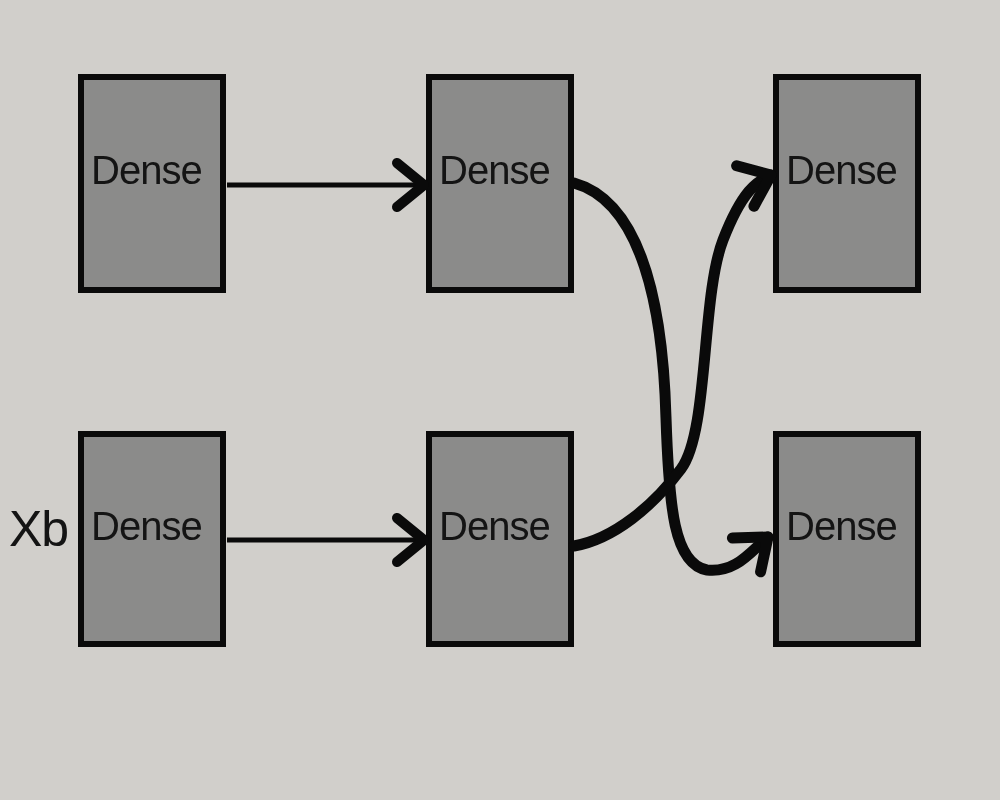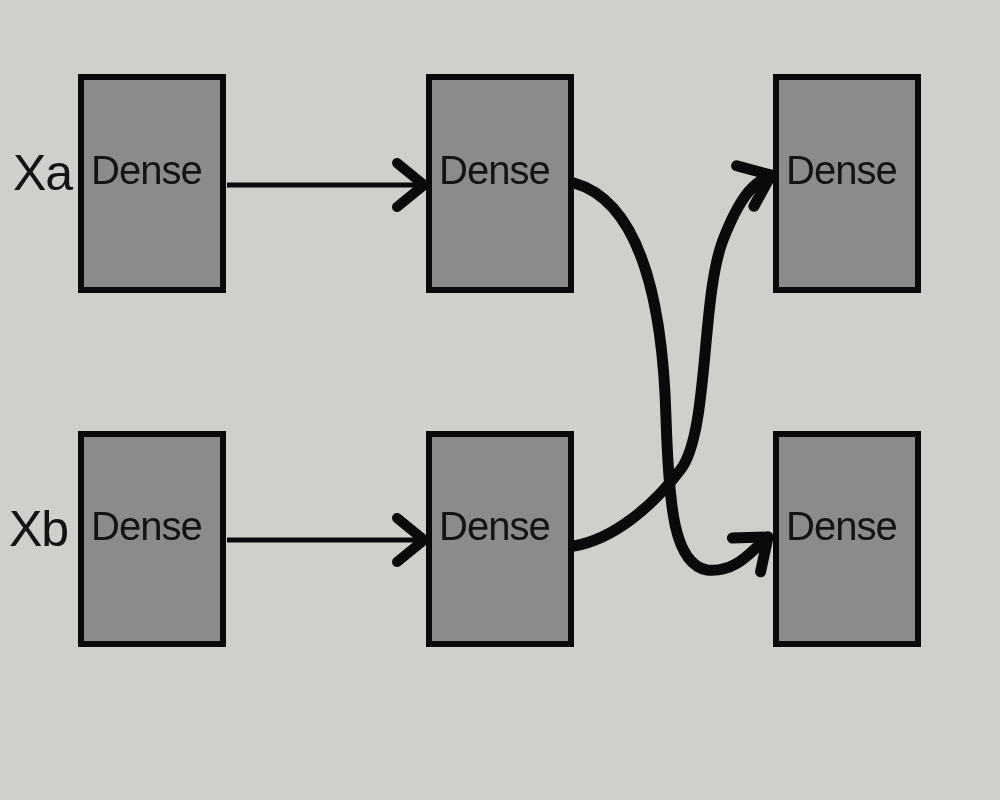--- a/index.html
+++ b/index.html
@@ -58,23 +58,20 @@
     width: 1000px;
     height: 800px;
     pointer-events: none;
   }
 </style>
 </head>
 <body>
 
 <div id="canvas">
 
-  <div class="input-label" id="label-xa">
-    <span>Xa</span>
-  </div>
   <div class="input-label" id="label-xb">
     <span>Xb</span>
   </div>
 
   <div class="dense-box row-top col-1">
     <span class="box-label">Dense</span>
   </div>
   <div class="dense-box row-top col-2">
     <span class="box-label">Dense</span>
   </div>

